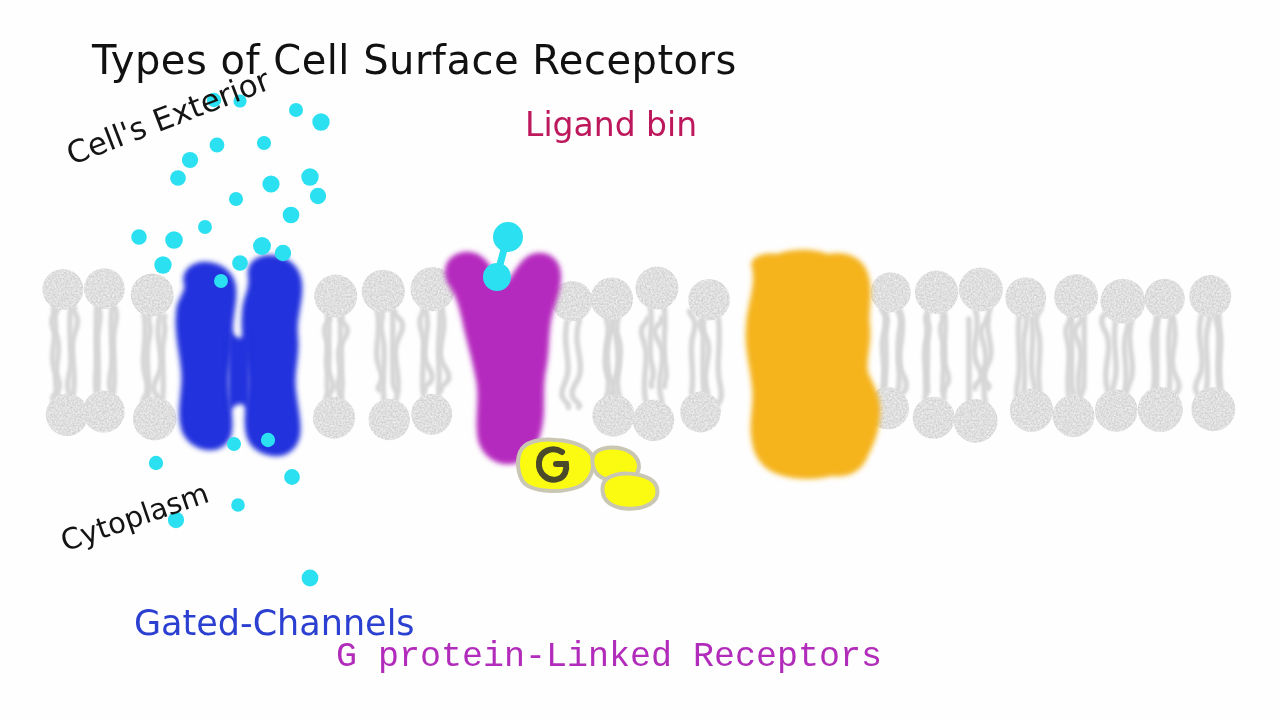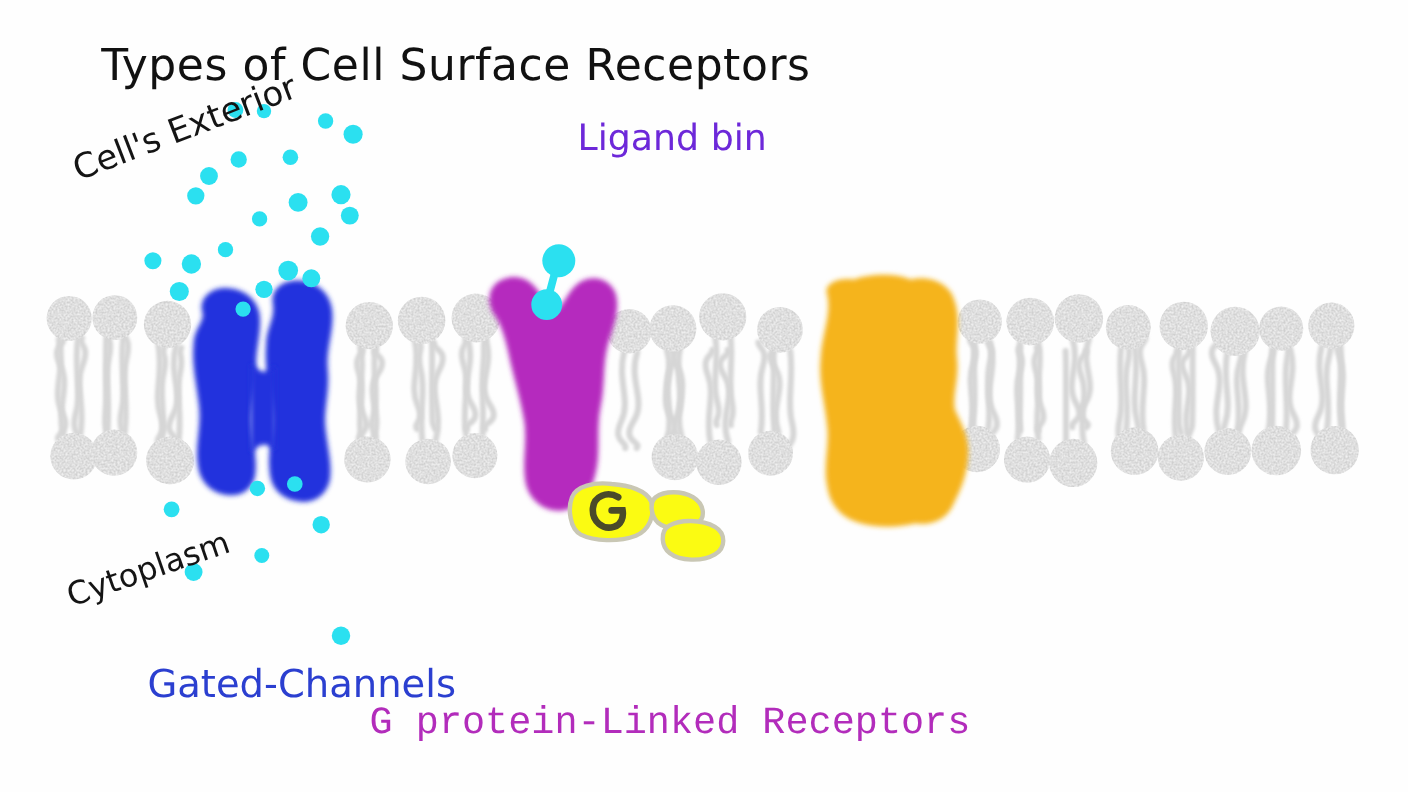--- a/index.html
+++ b/index.html
@@ -54,21 +54,21 @@
     top: 528px;
     font-size: 29px;
     color: #141414;
     transform: rotate(-19deg);
     transform-origin: left center;
   }
   #ligand-label {
     left: 525px;
     top: 108px;
     font-size: 33px;
-    color: #6d28d9;
+    color: #be185d;
   }
   #gated-label {
     left: 134px;
     top: 606px;
     font-size: 35px;
     color: #2b3fd0;
   }
   #gpcr-label {
     left: 336px;
     top: 640px;

